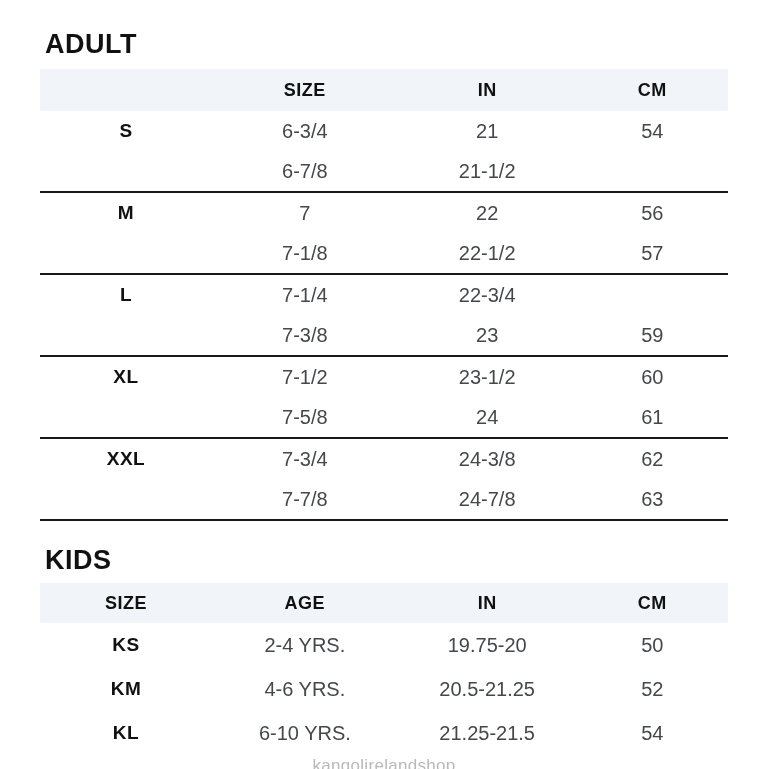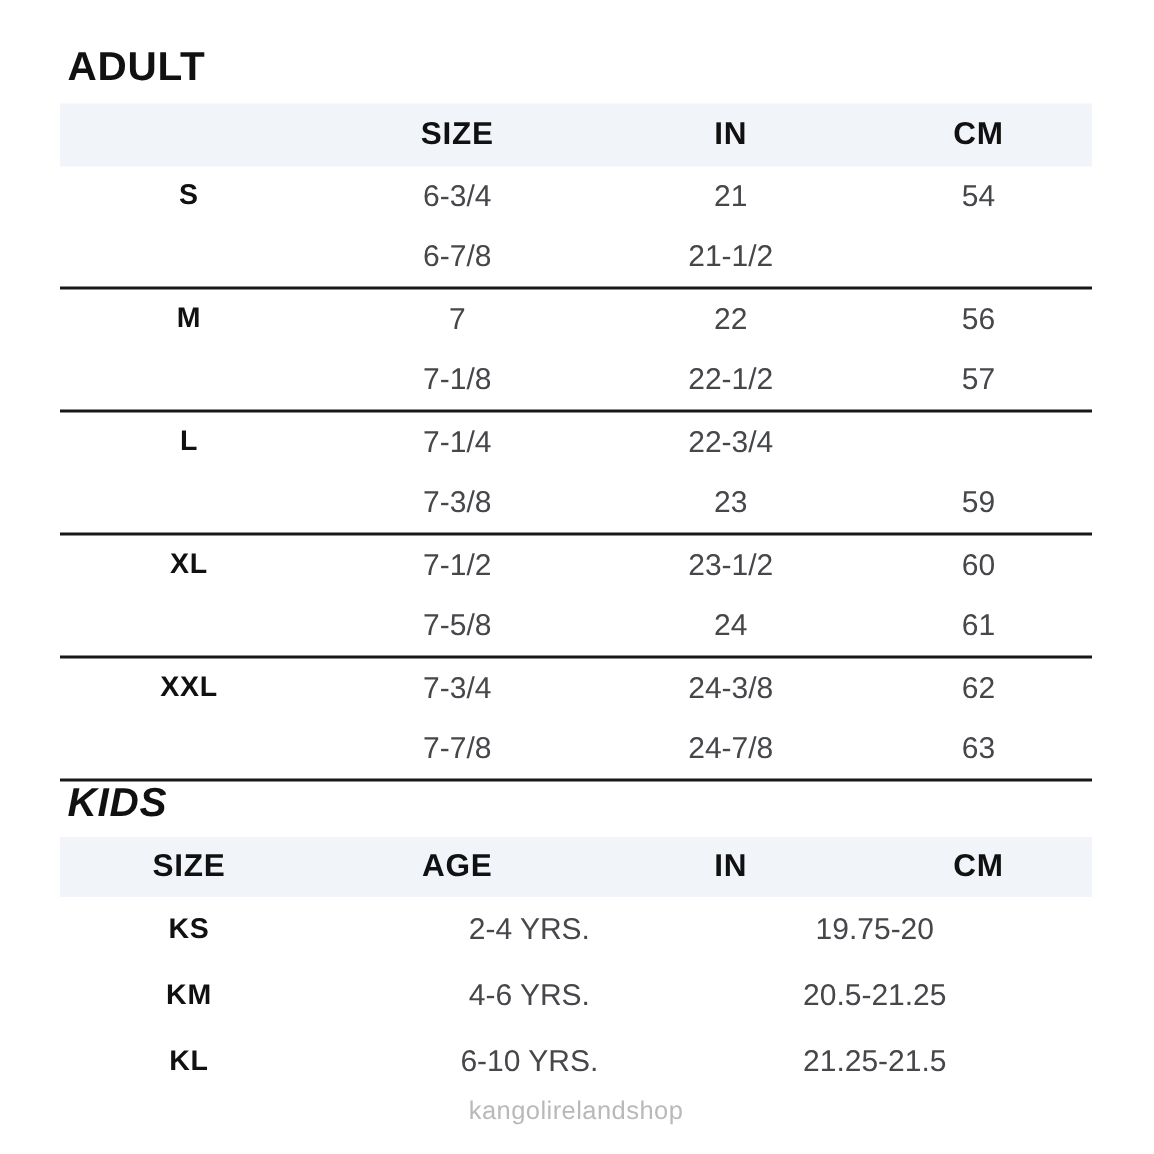--- a/index.html
+++ b/index.html
@@ -19,45 +19,45 @@
   }
   .section-title {
     font-size: 27px;
     line-height: 28px;
     font-weight: 800;
     letter-spacing: 0.5px;
     color: var(--heading, #111111);
     margin: 0 0 11px 5px;
   }
   .section-title.kids {
+    margin-top: 25px;
     margin-bottom: 9px;
-    font-style: italic;
   }
   .grid-row {
     display: grid;
     grid-template-columns: 25% 27% 26% 22%;
     align-items: center;
     text-align: center;
   }
   .thead {
     background: var(--header-bg, #f1f4f9);
     height: 42px;
-    font-size: 21px;
+    font-size: 18px;
     font-weight: bold;
     letter-spacing: 0.5px;
     color: var(--heading, #111111);
   }
   .kids-table .thead { height: 40px; }
   .tr {
     height: 40px;
     font-size: 20px;
     font-weight: 300;
     color: var(--text, #45474a);
   }
-  .kids-table .tr { height: 44px; gap: 48px; }
+  .kids-table .tr { height: 44px; }
   .td.label {
     font-size: 19px;
     font-weight: bold;
     letter-spacing: 0.5px;
     color: var(--heading, #111111);
   }
   .group {
     border-bottom: 2px solid var(--divider, #17181a);
   }
   .watermark {

